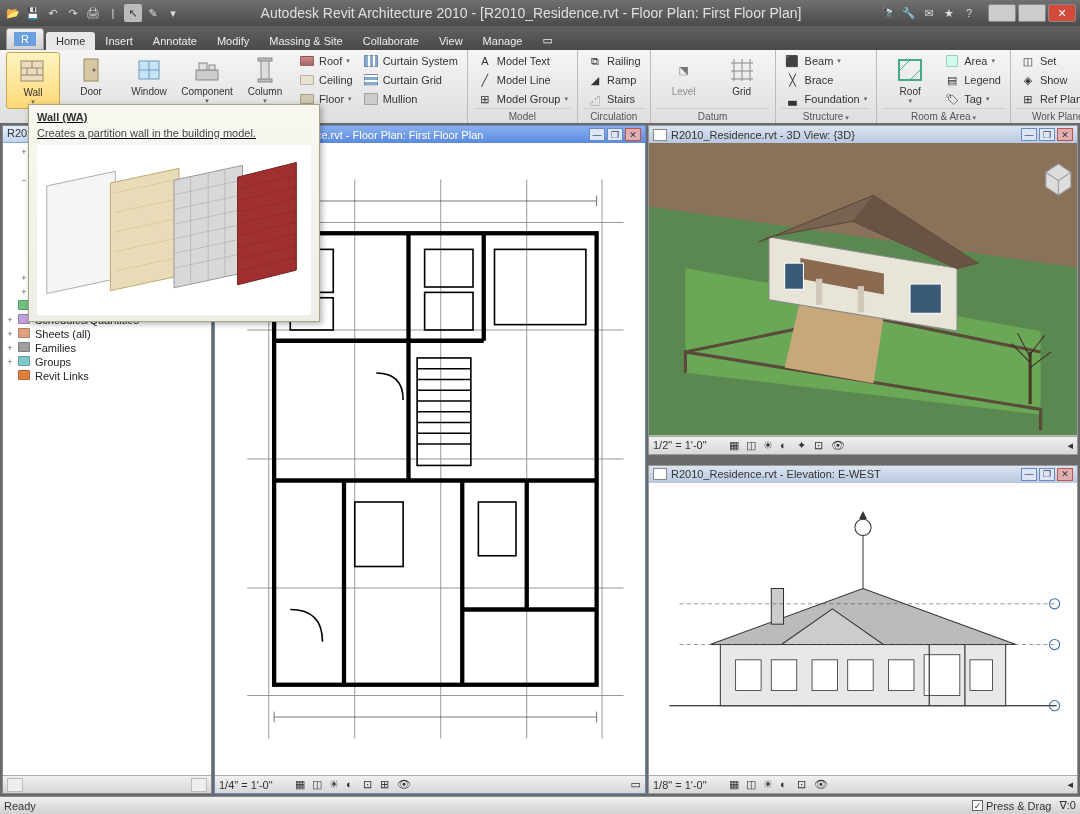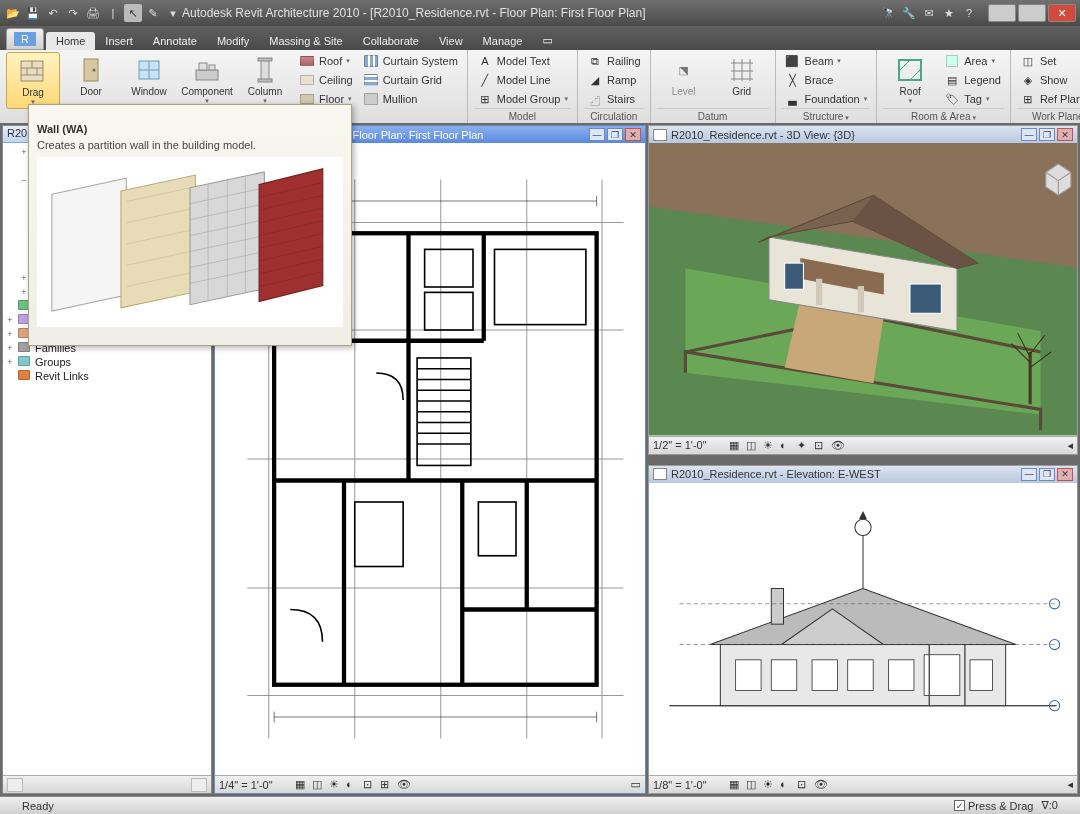--- a/index.html
+++ b/index.html
@@ -3,21 +3,21 @@
 <meta charset="utf-8">
 <style>
 * { margin:0; padding:0; box-sizing:border-box; font-family:"Segoe UI",Tahoma,sans-serif; font-size:11px; }
 body { width:1080px; height:814px; overflow:hidden; background:#4a4a4a; }
 
 
 .titlebar { height:26px; background:linear-gradient(#707070,#4a4a4a); display:flex; align-items:center; color:#ccc; }
 .titlebar .qat { height:100%; display:flex; align-items:center; padding-left:4px; gap:2px; }
 .titlebar .qat .qat-btn { width:18px; height:18px; display:flex; align-items:center; justify-content:center; color:#ddd; border-radius:2px; }
 .titlebar .qat .qat-btn.active { background:#bbb; color:#333; }
-.titlebar .title { flex:1; text-align:left; font-size:12px; color:#e0e0e0; }
+.titlebar .title { flex:1; text-align:center; font-size:14px; color:#e0e0e0; }
 .titlebar .help-group { display:flex; align-items:center; gap:2px; margin-right:8px; }
 .titlebar .help-group .hg-btn { width:18px; height:18px; display:flex; align-items:center; justify-content:center; color:#ddd; }
 .titlebar .wincontrols { display:flex; margin-right:4px; }
 .titlebar .wincontrols .winbtn { width:28px; height:18px; display:flex; align-items:center; justify-content:center; background:#ccc; border:1px solid #888; border-radius:2px; margin-left:2px; }
 .titlebar .wincontrols .winbtn.close { background:#d34a3a; color:#fff; }
 
 
 .ribbon-tabs { height:24px; background:linear-gradient(#606060,#4a4a4a); display:flex; align-items:end; padding-left:46px; }
 .ribbon-tabs .rtab { padding:3px 10px; color:#eee; font-size:11px; border-radius:3px 3px 0 0; }
 .ribbon-tabs .rtab.active { background:#e8e8e8; color:#333; }
@@ -29,21 +29,21 @@
 .bigbtn.active { background:linear-gradient(#fff3c0,#ffd877); border:1px solid #caa84a; }
 .bigbtn .icon { width:32px; height:32px; display:flex; align-items:center; justify-content:center; }
 .bigbtn .lbl { font-size:10px; color:#333; }
 .stack { display:flex; flex-direction:column; gap:1px; }
 .smallbtn { display:flex; align-items:center; gap:4px; padding:1px 3px; font-size:10px; color:#333; border-radius:2px; white-space:nowrap; }
 .smallbtn .sicon { width:16px; height:16px; display:inline-flex; align-items:center; justify-content:center; }
 .drop::after { content:" ▾"; font-size:7px; color:#666; }
 .ribbon-menu { position:absolute; left:6px; top:-22px; width:38px; height:22px; background:linear-gradient(#f0f0f0,#d0d0d0); border-radius:3px 3px 0 0; border:1px solid #999; display:flex; align-items:center; justify-content:center; }
 
 
-.tooltip { position:absolute; left:28px; top:104px; width:324px; background:linear-gradient(#f8f8f0,#efeee6); border:1px solid #a5a582; box-shadow:2px 2px 6px rgba(0,0,0,.3); z-index:50; padding:18px 8px; }
+.tooltip { position:absolute; left:28px; top:104px; width:292px; background:linear-gradient(#f8f8f0,#efeee6); border:1px solid #a5a582; box-shadow:2px 2px 6px rgba(0,0,0,.3); z-index:50; padding:6px 8px;text-decoration:underline; }
 .tooltip .tt-title { font-weight:bold; color:#333; margin-bottom:4px; }
 .tooltip .tt-desc { color:#444; margin-bottom:6px; }
 .tooltip .tt-body { color:#444; margin-bottom:6px; line-height:1.3; }
 .tooltip .tt-img { width:100%; height:170px; background:#fff; display:flex; align-items:center; justify-content:center; }
 .tooltip .tt-img svg { width:100%; height:100%; }
 .tooltip .tt-foot { border-top:1px solid #bcbc99; margin:6px -8px -6px; padding:6px 8px; background:#e5e4d8; font-weight:bold; color:#555; }
 
 
 .workspace { position:absolute; left:0; top:123px; right:0; bottom:18px; background:#6a6a6a; display:flex; }
 .browser { width:210px; background:#fff; border:1px solid #888; margin:2px; display:flex; flex-direction:column; }
@@ -68,21 +68,21 @@
 .viewwin-title .wctrls { margin-left:auto; display:flex; gap:2px; }
 .viewwin-title .wctrls .wb { width:16px; height:13px; background:#dde6f4; border:1px solid #6a8ac0; display:flex; align-items:center; justify-content:center; font-size:9px; color:#335; }
 .viewwin-title .wctrls .wb.cl { background:#e2b0ac; border-color:#b55; }
 .view-canvas { flex:1; background:#fff; position:relative; overflow:hidden; }
 .view-status { height:18px; background:linear-gradient(#f0f0f0,#d8d8d8); border-top:1px solid #aaa; display:flex; align-items:center; padding:0 4px; gap:6px; font-size:10px; color:#333; }
 .view-status .scale { min-width:70px; }
 .view-status .sicons { display:flex; gap:2px; }
 .view-status .sicons .si { width:15px; height:13px; }
 
 
-.statusbar { position:absolute; left:0; right:0; bottom:0; height:18px; background:linear-gradient(#f0f0f0,#d0d0d0); border-top:1px solid #888; display:flex; align-items:center; padding:0 22px; font-size:10px; color:#333; }
+.statusbar { position:absolute; left:0; right:0; bottom:0; height:18px; background:linear-gradient(#f0f0f0,#d0d0d0); border-top:1px solid #888; display:flex; align-items:center; padding:0 4px; font-size:10px; color:#333; }
 .statusbar .sb-r { margin-left:auto; display:flex; align-items:center; gap:8px; }
 .statusbar .chk { display:flex; align-items:center; gap:3px; }
 .statusbar .chk .box { width:11px; height:11px; border:1px solid #666; background:#fff; display:flex; align-items:center; justify-content:center; font-size:9px; color:#333; }
 
 
 .iq { display:inline-block; border:1px solid rgba(0,0,0,.2); border-radius:1px; }
 </style>
 </head>
 <body>
 
@@ -139,21 +139,21 @@
         <span class="icon">
             <svg width="30" height="28">
               <rect x="3" y="4" width="22" height="20" fill="#e8dcc4" stroke="#9a8a60"></rect>
               <line x1="3" y1="11" x2="25" y2="11" stroke="#9a8a60"></line>
               <line x1="3" y1="18" x2="25" y2="18" stroke="#9a8a60"></line>
               <line x1="14" y1="4" x2="14" y2="11" stroke="#9a8a60"></line>
               <line x1="9" y1="11" x2="9" y2="18" stroke="#9a8a60"></line>
               <line x1="19" y1="11" x2="19" y2="18" stroke="#9a8a60"></line>
             </svg>
           </span>
-        <span class="lbl">Drag</span>
+        <span class="lbl">Wall</span>
       </div>
       <div class="bigbtn">
         <span class="icon">
             <svg width="30" height="28">
               <rect x="8" y="3" width="14" height="22" fill="#d6c8a0" stroke="#9a8a60"></rect>
               <circle cx="18" cy="14" r="1.5" fill="#666"></circle>
             </svg>
           </span>
         <span class="lbl">Door</span>
       </div>

